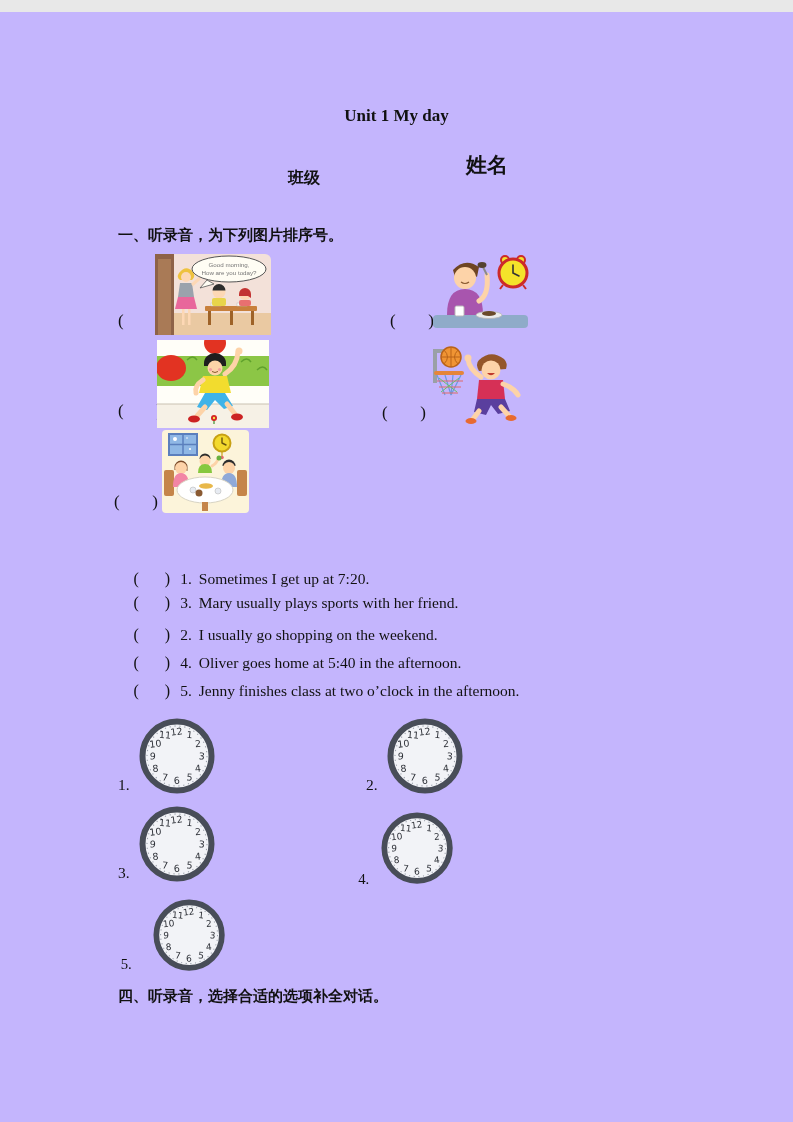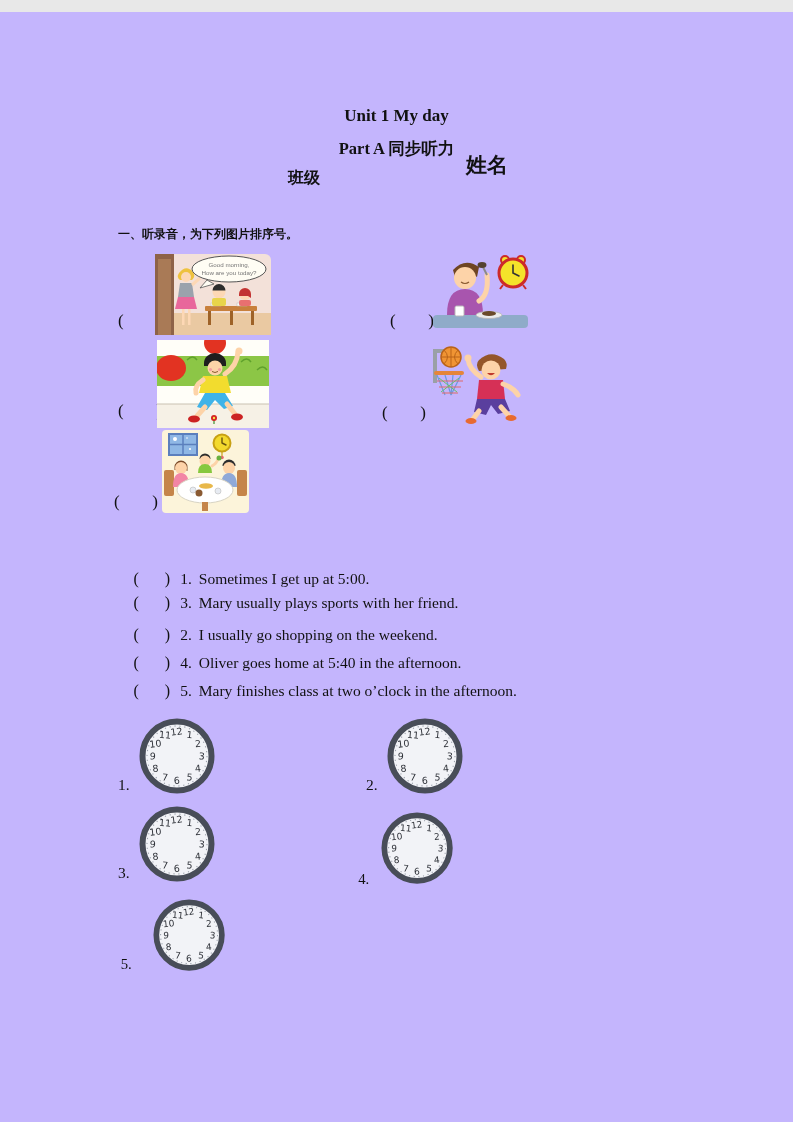--- a/index.html
+++ b/index.html
@@ -6,21 +6,21 @@
   .page{
     position:relative;width:793px;height:1122px;margin:12px auto;
     background:#c4b5fd;overflow:hidden;
     font-family:"Liberation Serif", serif;color:#111;
   }
   .abs{position:absolute;}
   .title{top:94px;left:0;right:0;text-align:center;font-size:17px;font-weight:bold;}
   .subtitle{top:126px;left:0;right:0;text-align:center;font-size:16.5px;font-weight:bold;}
   .class-label{top:156px;left:288px;font-size:16px;font-weight:bold;}
   .name-label{top:139px;left:466px;font-size:21px;font-weight:bold;}
-  .heading{font-size:12px;font-weight:bold;white-space:pre;}
+  .heading{font-size:15px;font-weight:bold;white-space:pre;}
   .h-s1{top:214px;left:118px;}
   .h-s2{top:506px;left:118px;}
   .h-s3{top:680px;left:118px;}
   .h-s4{top:975px;left:118px;}
   .bracket{white-space:pre;font-size:17px;letter-spacing:1px;}
   .b1{top:299px;left:118px;}
   .b2{top:299px;left:390px;}
   .b3{top:389px;left:118px;}
   .b4{top:391px;left:382px;}
   .b5{top:480px;left:114px;}
@@ -51,21 +51,20 @@
   .clock-pos-4 .clock-label{left:-24px;bottom:-4px;}
   .clock-pos-5 .clock-label{left:-34px;bottom:-2px;}
   .clock-face{display:block;width:76px;height:76px;}
 </style>
 </head>
 <body>
 
 <div class="page">
 
   <div class="abs title">Unit 1 My day</div>
-  <div class="abs subtitle">Part A 同步听力</div>
   <span class="abs class-label">班级</span>
   <span class="abs name-label">姓名</span>
 
   <div class="abs heading h-s1">一、听录音，为下列图片排序号。</div>
 
   <span class="abs bracket b1">(      )</span>
   <span class="abs bracket b2">(      )</span>
   <span class="abs bracket b3">(      )</span>
   <span class="abs bracket b4">(      )</span>
   <span class="abs bracket b5">(      )</span>
@@ -244,37 +243,37 @@
         <circle cx="31" cy="60" r="3" fill="#e7ebf2" stroke="#bbb" stroke-width="0.6"></circle>
         <circle cx="56" cy="61" r="3" fill="#e7ebf2" stroke="#bbb" stroke-width="0.6"></circle>
         <circle cx="37" cy="63" r="3.5" fill="#8a5a32"></circle>
         <rect x="40" y="72" width="6" height="9" fill="#c5854a"></rect>
       </g>
     </svg>
   </div>
 
   <div class="s2-items">
   <div class="s2-item">
-    <span class="bracket">(     )</span><span class="s2-num">1.</span><span class="s2-text">Sometimes I get up at 5:00.</span>
+    <span class="bracket">(     )</span><span class="s2-num">1.</span><span class="s2-text">Sometimes I get up at 7:20.</span>
   </div>
 
   <div class="s2-item">
     <span class="bracket">(     )</span><span class="s2-num">2.</span><span class="s2-text">I usually go shopping on the weekend.</span>
   </div>
 
   <div class="s2-item">
     <span class="bracket">(     )</span><span class="s2-num">3.</span><span class="s2-text">Mary usually plays sports with her friend.</span>
   </div>
 
   <div class="s2-item">
     <span class="bracket">(     )</span><span class="s2-num">4.</span><span class="s2-text">Oliver goes home at 5:40 in the afternoon.</span>
   </div>
 
   <div class="s2-item">
-    <span class="bracket">(     )</span><span class="s2-num">5.</span><span class="s2-text">Mary finishes class at two o’clock in the afternoon.</span>
+    <span class="bracket">(     )</span><span class="s2-num">5.</span><span class="s2-text">Jenny finishes class at two o’clock in the afternoon.</span>
   </div>
 </div>
 
   <div class="clocks-area">
   <div class="clock-block clock-pos-1">
     <span class="clock-label">1.</span>
     <span class="clock-face"><svg width="76" height="76" viewBox="0 0 76 76">
             <circle cx="38" cy="38" r="34.5" fill="#f2f3f7" stroke="#484d58" stroke-width="6"></circle>
             <circle cx="38" cy="38" r="30" fill="none" stroke="#9aa0ab" stroke-width="1.1" stroke-dasharray="1.2 3.75"></circle>
             <text x="50.3" y="20.2" text-anchor="middle" font-size="9.5" fill="#2e3138" font-family="DejaVu Sans, sans-serif" transform="rotate(6 50.3 20.2)">1</text>
@@ -366,14 +365,15 @@
             <text x="25.8" y="62.6" text-anchor="middle" font-size="9.5" fill="#2e3138" font-family="DejaVu Sans, sans-serif" transform="rotate(6 25.8 62.6)">7</text>
             <text x="16.8" y="53.7" text-anchor="middle" font-size="9.5" fill="#2e3138" font-family="DejaVu Sans, sans-serif" transform="rotate(-5 16.8 53.7)">8</text>
             <text x="13.5" y="41.4" text-anchor="middle" font-size="9.5" fill="#2e3138" font-family="DejaVu Sans, sans-serif" transform="rotate(4 13.5 41.4)">9</text>
             <text x="16.8" y="29.1" text-anchor="middle" font-size="9.5" fill="#2e3138" font-family="DejaVu Sans, sans-serif" transform="rotate(-6 16.8 29.1)">10</text>
             <text x="25.7" y="20.2" text-anchor="middle" font-size="9.5" fill="#2e3138" font-family="DejaVu Sans, sans-serif" transform="rotate(5 25.7 20.2)">11</text>
             <text x="38.0" y="16.9" text-anchor="middle" font-size="9.5" fill="#2e3138" font-family="DejaVu Sans, sans-serif" transform="rotate(-8 38.0 16.9)">12</text>
           </svg></span>
   </div>
 </div>
 
+  <div class="abs heading h-s4">四、听录音，选择合适的选项补全对话。</div>
 
 </div>
 
 </body></html>

